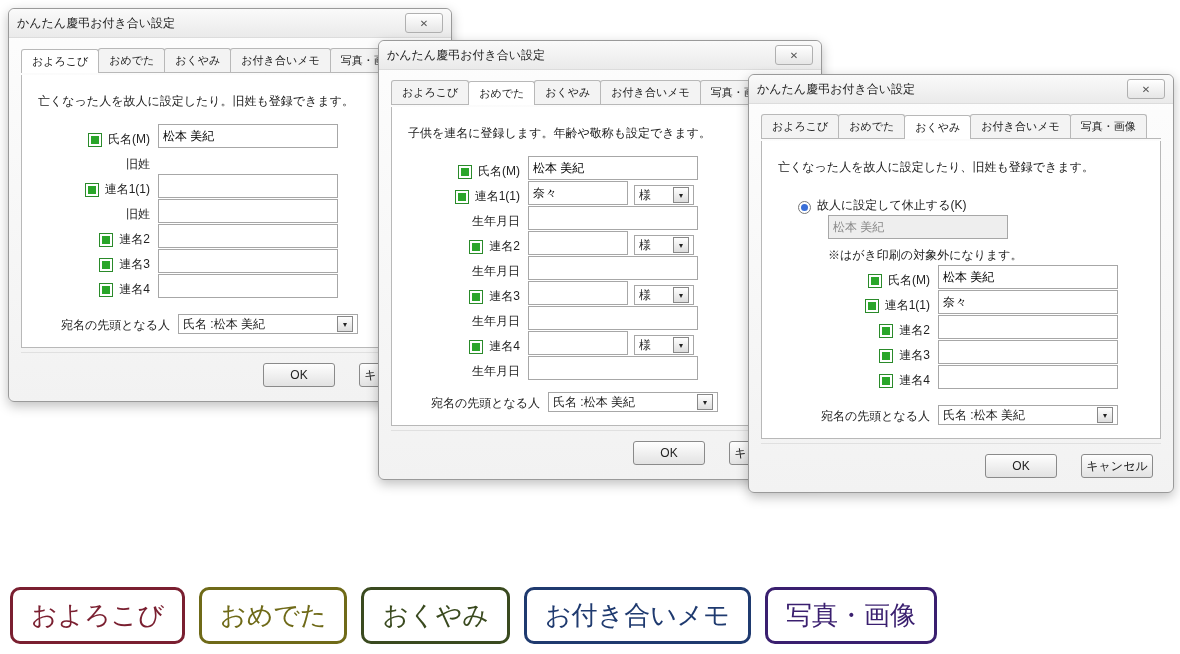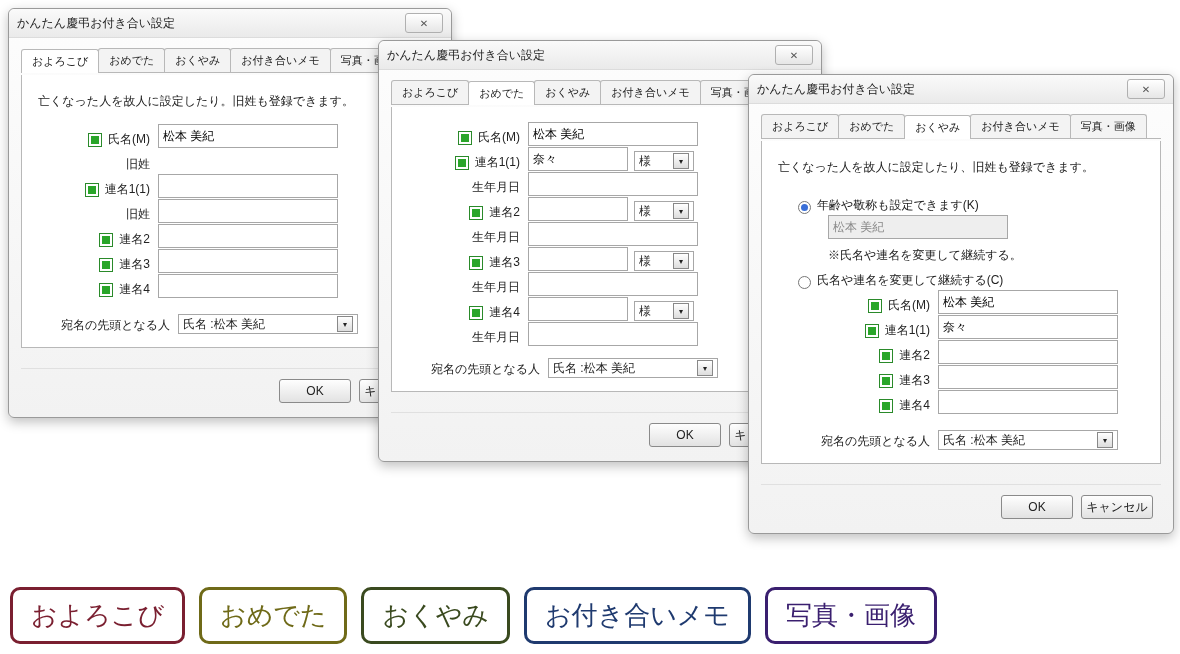--- a/index.html
+++ b/index.html
@@ -15,21 +15,21 @@
 .panel{border:1px solid #b8b8b8;border-top:none;background:#fff;padding:14px 16px 10px 16px;}
 .msg{margin:4px 0 16px 0;}
 .row{display:flex;align-items:flex-end;margin:3px 0;height:22px;}
 .cell-label{width:120px;display:flex;align-items:center;justify-content:flex-end;padding-right:8px;box-sizing:border-box;}
 .cell-label2{width:160px;display:flex;align-items:center;justify-content:flex-end;padding-right:8px;box-sizing:border-box;}
 .sq{width:12px;height:12px;border:1px solid #2a8a2a;background:#fff;margin-right:6px;position:relative;}
 .sq::after{content:"";position:absolute;inset:2px;background:#2aa62a;}
 .txt{height:18px;border:1px solid #a7a7a7;background:#fff;padding:11px 4px;font-size:12px;box-sizing:border-box;}
 .sel{height:20px;border:1px solid #a7a7a7;background:#fff;display:flex;align-items:center;padding:0 4px;font-size:12px;box-sizing:border-box;}
 .selbtn{margin-left:auto;width:14px;height:14px;border:1px solid #888;background:linear-gradient(#fff,#ddd);display:flex;align-items:center;justify-content:center;font-size:8px;cursor:pointer;}
-.btnrow{display:flex;justify-content:flex-end;gap:8px;padding:10px 8px 4px 8px;border-top:1px solid #e0e0e0;margin-top:20px;}
+.btnrow{display:flex;justify-content:flex-end;gap:24px;padding:10px 8px 4px 8px;border-top:1px solid #e0e0e0;margin-top:4px;}
 .btn{min-width:70px;height:22px;border:1px solid #8a8a8a;border-radius:3px;background:linear-gradient(#fefefe,#e2e2e2);display:flex;align-items:center;justify-content:center;font-size:12px;cursor:pointer;}
 .radio{width:11px;height:11px;border:1px solid #777;border-radius:50%;background:#fff;margin-right:6px;position:relative;flex:0 0 auto;cursor:pointer;}
 .radio.on::after{content:"";position:absolute;inset:2px;border-radius:50%;background:#3a6fd8;}
 .disabled{background:#eee;color:#888;}
 .badges{position:absolute;left:10px;right:10px;bottom:10px;display:flex;gap:14px;}
 .badge{flex:0 0 auto;border:3px solid;border-radius:10px;padding:8px 18px;font-size:26px;font-family:"MS Mincho","Yu Mincho",serif;background:#fff;}
 .b-red{color:#7a1f30;border-color:#7a1f30;}
 .b-olive{color:#6f6a18;border-color:#6f6a18;}
 .b-green{color:#3a4a1f;border-color:#3a4a1f;}
 .b-navy{color:#1f3a6f;border-color:#1f3a6f;}
@@ -124,20 +124,21 @@
   </div>
   <div class="body">
     <div class="tabstrip">
       <div class="tab">およろこび</div>
       <div class="tab active">おめでた</div>
       <div class="tab">おくやみ</div>
       <div class="tab">お付き合いメモ</div>
       <div class="tab">写真・画像</div>
     </div>
     <div class="panel">
+      <div class="msg">子供を連名に登録します。年齢や敬称も設定できます。</div>
       <div class="row">
             <div class="cell-label">
               <span class="sq"></span>
               <span>氏名(M)</span>
             </div>
             <input class="txt" style="width: 170px;" value="松本 美紀">
           </div>
       <div class="row">
             <div class="cell-label">
               <span class="sq"></span>
@@ -233,31 +234,27 @@
       <div class="tab">およろこび</div>
       <div class="tab">おめでた</div>
       <div class="tab active">おくやみ</div>
       <div class="tab">お付き合いメモ</div>
       <div class="tab">写真・画像</div>
     </div>
     <div class="panel">
       <div class="msg">亡くなった人を故人に設定したり、旧姓も登録できます。</div>
       <div class="row" style="margin-left:20px;">
             <span class="radio on"></span>
-            <span>年齢や敬称も設定できます(K)</span>
+            <span>故人に設定して休止する(K)</span>
           </div>
       <div class="row" style="margin-left:50px;">
             <input class="txt disabled" style="width: 180px;" readonly="" value="松本 美紀">
           </div>
       <div class="row" style="margin-left:50px;">
-            <span>※氏名や連名を変更して継続する。</span>
-          </div>
-      <div class="row" style="margin-left:20px;">
-            <span class="radio"></span>
-            <span>氏名や連名を変更して継続する(C)</span>
+            <span>※はがき印刷の対象外になります。</span>
           </div>
       <div class="row">
             <div class="cell-label2">
               <span class="sq"></span>
               <span>氏名(M)</span>
             </div>
             <input class="txt" style="width: 180px;" value="松本 美紀">
           </div>
       <div class="row">
             <div class="cell-label2">

